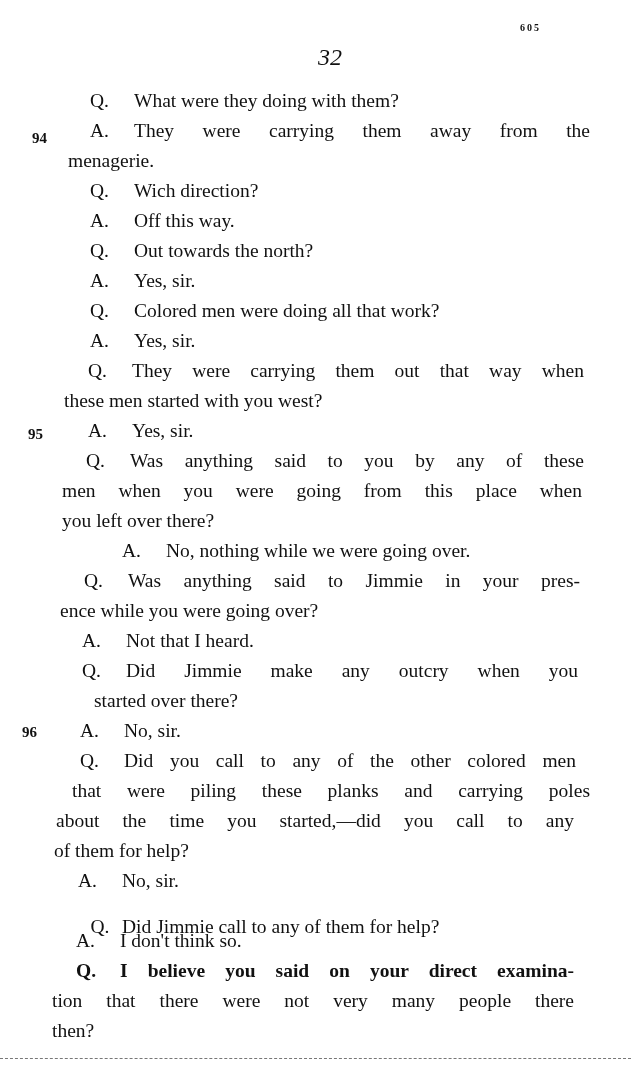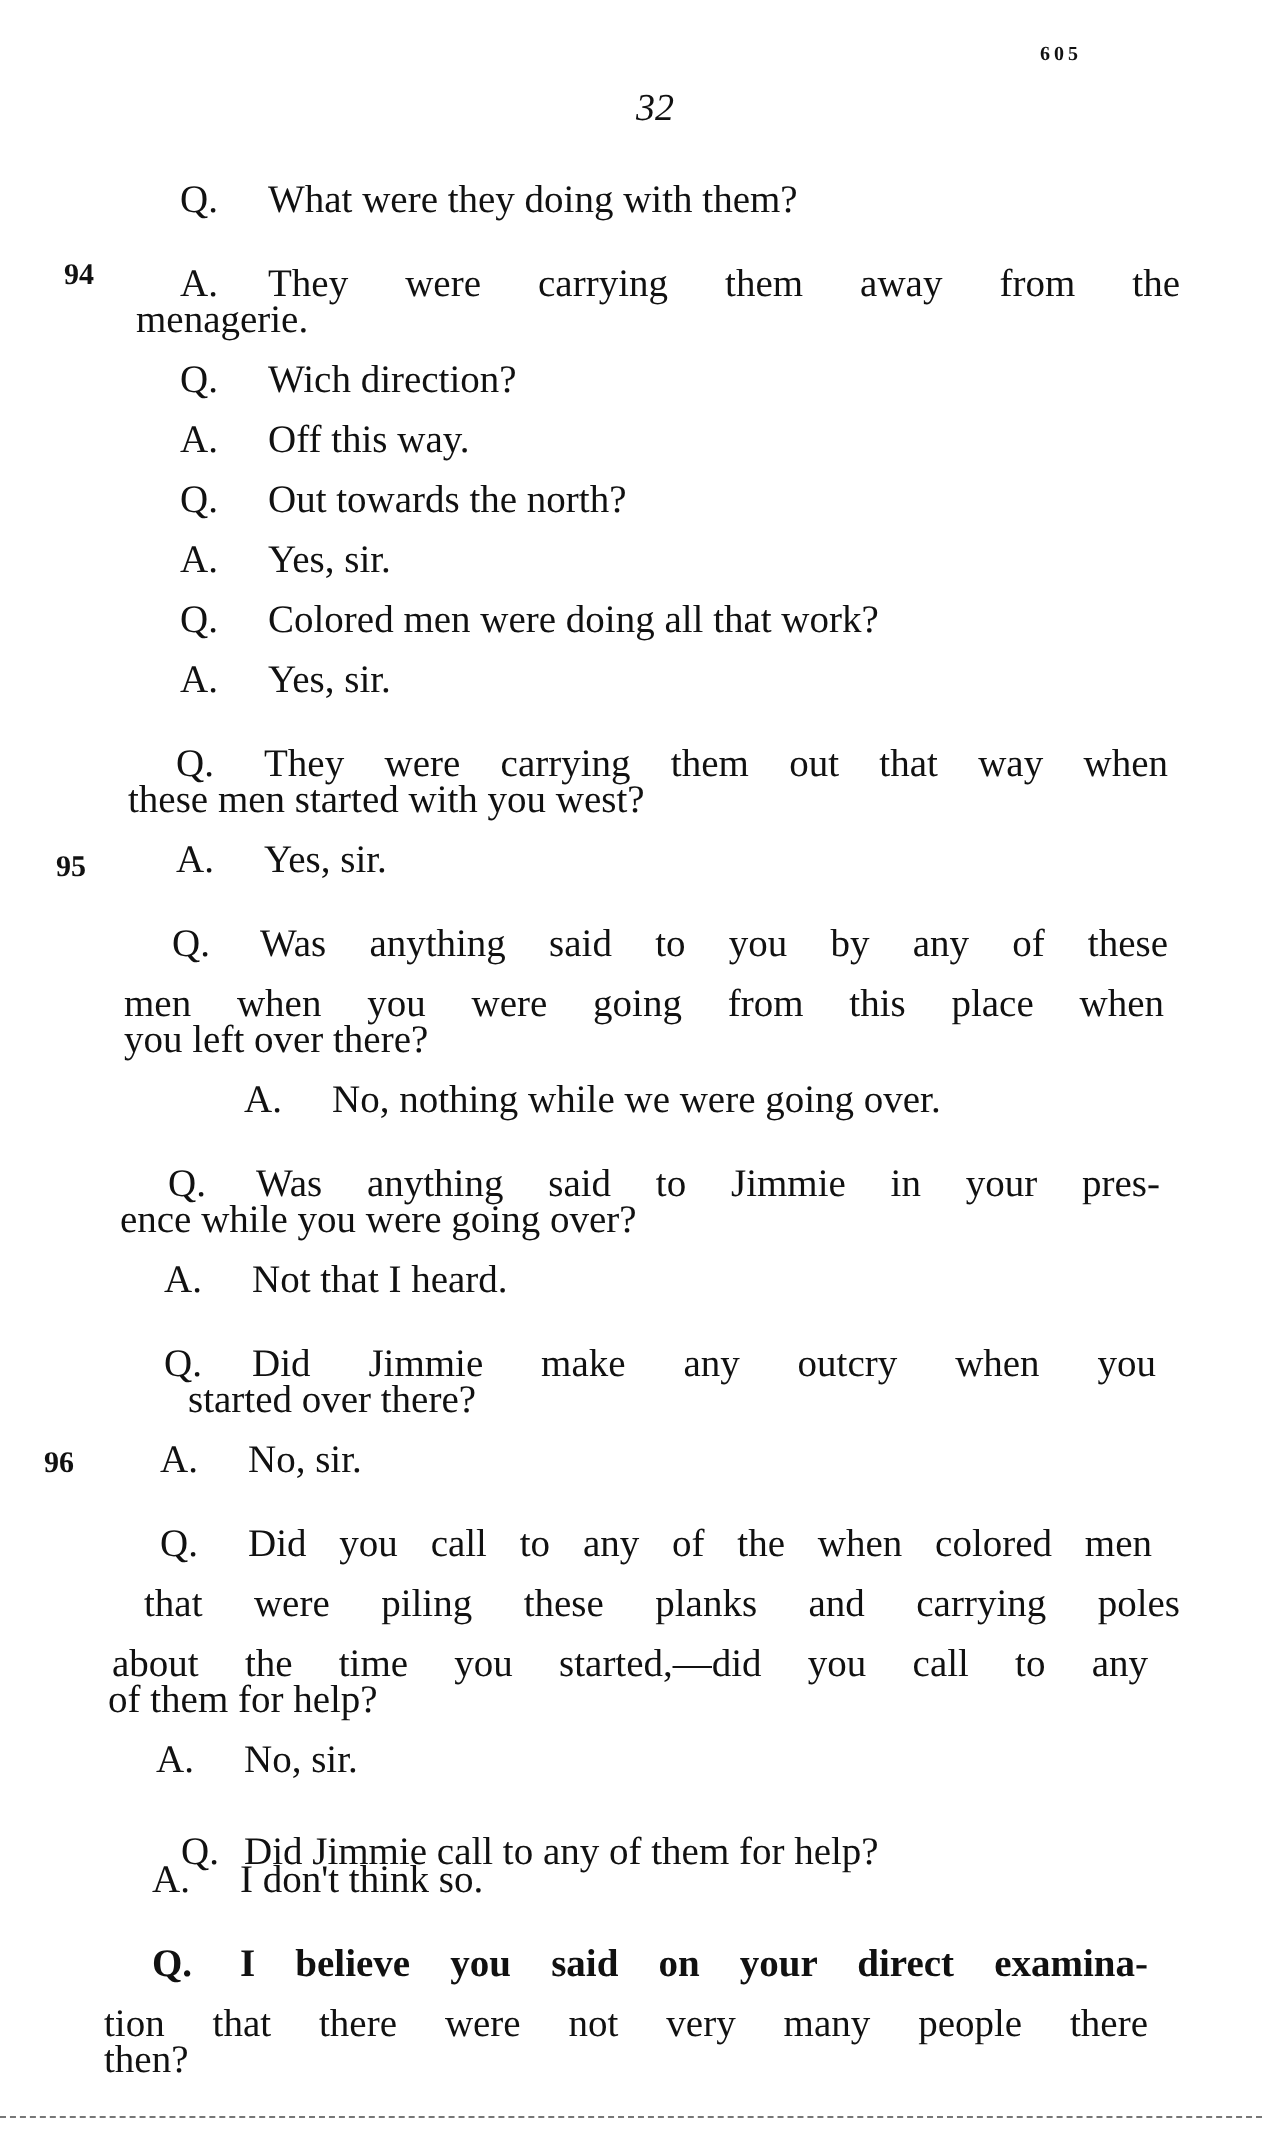--- a/index.html
+++ b/index.html
@@ -1,22 +1,22 @@
 <!DOCTYPE html>
 <html><head>
   <meta charset="utf-8">
   <style>
     html, body { margin: 0; padding: 0; background: #ffffff; }
     body { width: 631px; height: 1066px; position: relative; overflow: hidden;
       font-family: "Liberation Serif", "DejaVu Serif", serif; color: #111; }
     .stamp { position: absolute; top: 22px; left: 520px; font-size: 10px; letter-spacing: 2px; font-weight: bold; }
-    .page-num { position: absolute; top: 44px; left: 318px; font-size: 19px; font-style: italic; }
+    .page-num { position: absolute; top: 44px; left: 318px; font-size: 24px; font-style: italic; }
     .line { position: absolute; font-size: 19.5px; line-height: 30px; white-space: nowrap; }
     .margin { position: absolute; font-size: 15px; font-weight: bold; }
-    .just { text-align: justify; text-align-last: justify; margin-top: 12px; }
+    .just { text-align: justify; text-align-last: justify; }
     .lbl { display: inline-block; width: 44px; }
     .footer-rule { position: absolute; left: 0; top: 1058px; width: 631px; border-top: 1px dashed #777; }
   </style>
 </head>
 <body>
 
 <div>
   <div class="stamp">605</div>
   <div class="page-num">32</div>
 
@@ -39,21 +39,21 @@
   <div class="line just" style="top:446px;left:86px;width:498px;"><span class="lbl">Q.</span><span>Was anything said to you by any of these</span></div>
   <div class="line just" style="top:476px;left:62px;width:520px;"><span>men when you were going from this place when</span></div>
   <div class="line" style="top:506px;left:62px;"><span>you left over there?</span></div>
   <div class="line" style="top:536px;left:84px;margin-left:38px;"><span class="lbl">A.</span><span>No, nothing while we were going over.</span></div>
   <div class="line just" style="top:566px;left:84px;width:496px;"><span class="lbl">Q.</span><span>Was anything said to Jimmie in your pres-</span></div>
   <div class="line" style="top:596px;left:60px;"><span>ence while you were going over?</span></div>
   <div class="line" style="top:626px;left:82px;"><span class="lbl">A.</span><span>Not that I heard.</span></div>
   <div class="line just" style="top:656px;left:82px;width:496px;"><span class="lbl">Q.</span><span>Did Jimmie make any outcry when you</span></div>
   <div class="line" style="top:686px;left:58px;margin-left:36px;"><span>started over there?</span></div>
   <div class="line" style="top:716px;left:80px;"><span class="lbl">A.</span><span>No, sir.</span></div>
-  <div class="line just" style="top:746px;left:80px;width:496px;"><span class="lbl">Q.</span><span>Did you call to any of the when colored men</span></div>
+  <div class="line just" style="top:746px;left:80px;width:496px;"><span class="lbl">Q.</span><span>Did you call to any of the other colored men</span></div>
   <div class="line just" style="top:776px;left:72px;width:518px;"><span>that were piling these planks and carrying poles</span></div>
   <div class="line just" style="top:806px;left:56px;width:518px;"><span>about the time you started,—did you call to any</span></div>
   <div class="line" style="top:836px;left:54px;"><span>of them for help?</span></div>
   <div class="line" style="top:866px;left:78px;"><span class="lbl">A.</span><span>No, sir.</span></div>
   <div class="line" style="top:912px;left:78px;text-align:center;"><span class="lbl">Q.</span><span>Did Jimmie call to any of them for help?</span></div>
   <div class="line" style="top:926px;left:76px;"><span class="lbl">A.</span><span>I don't think so.</span></div>
   <div class="line just" style="top:956px;left:76px;width:498px;font-weight:bold;"><span class="lbl">Q.</span><span>I believe you said on your direct examina-</span></div>
   <div class="line just" style="top:986px;left:52px;width:522px;"><span>tion that there were not very many people there</span></div>
   <div class="line" style="top:1016px;left:52px;"><span>then?</span></div>
 

